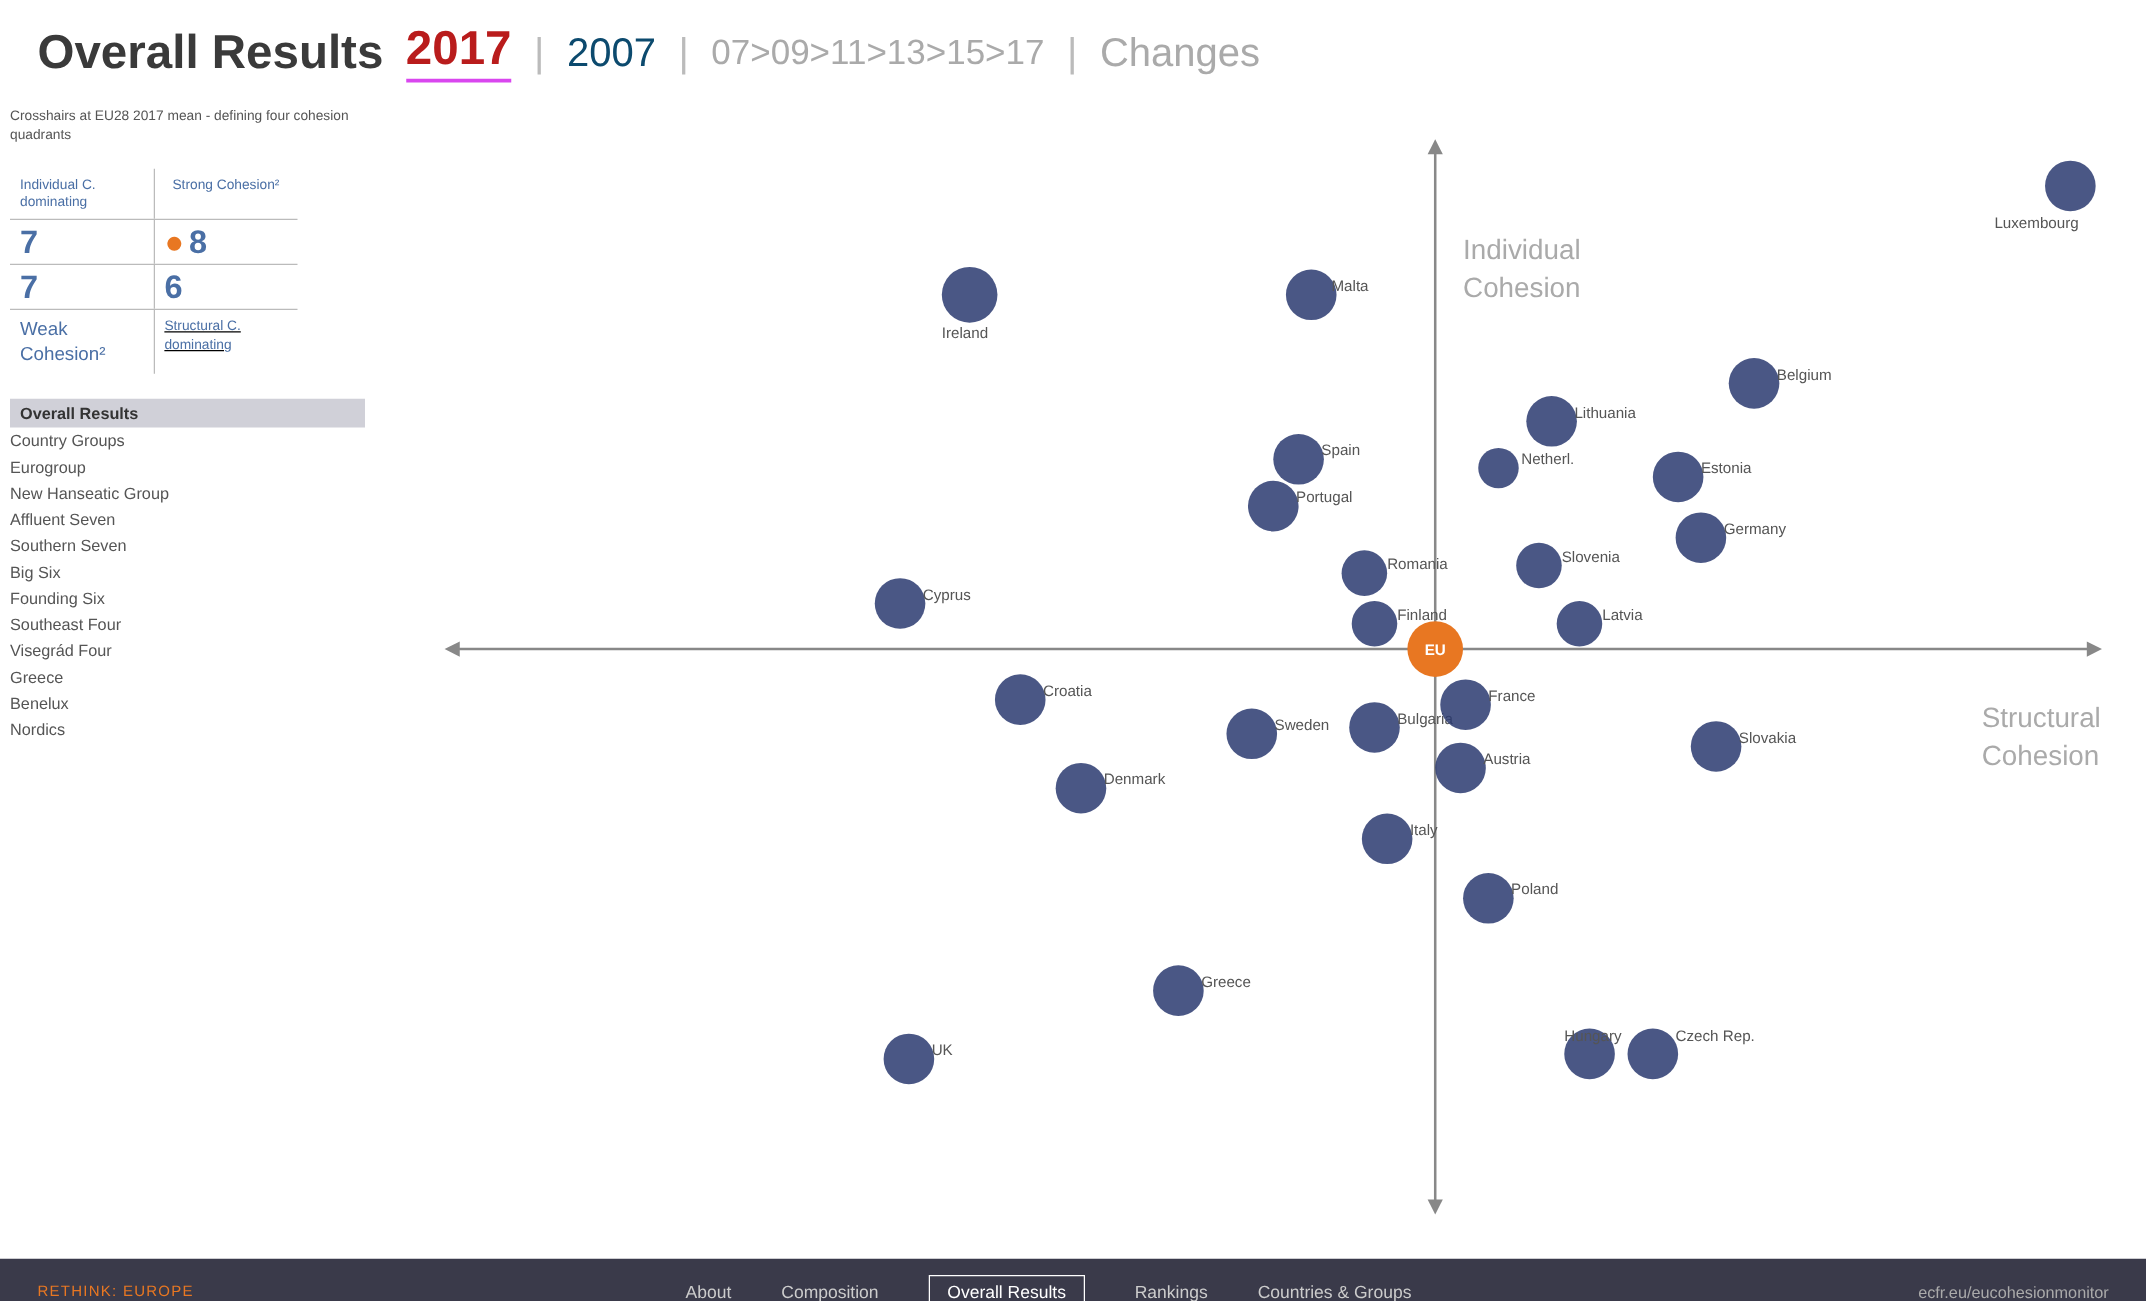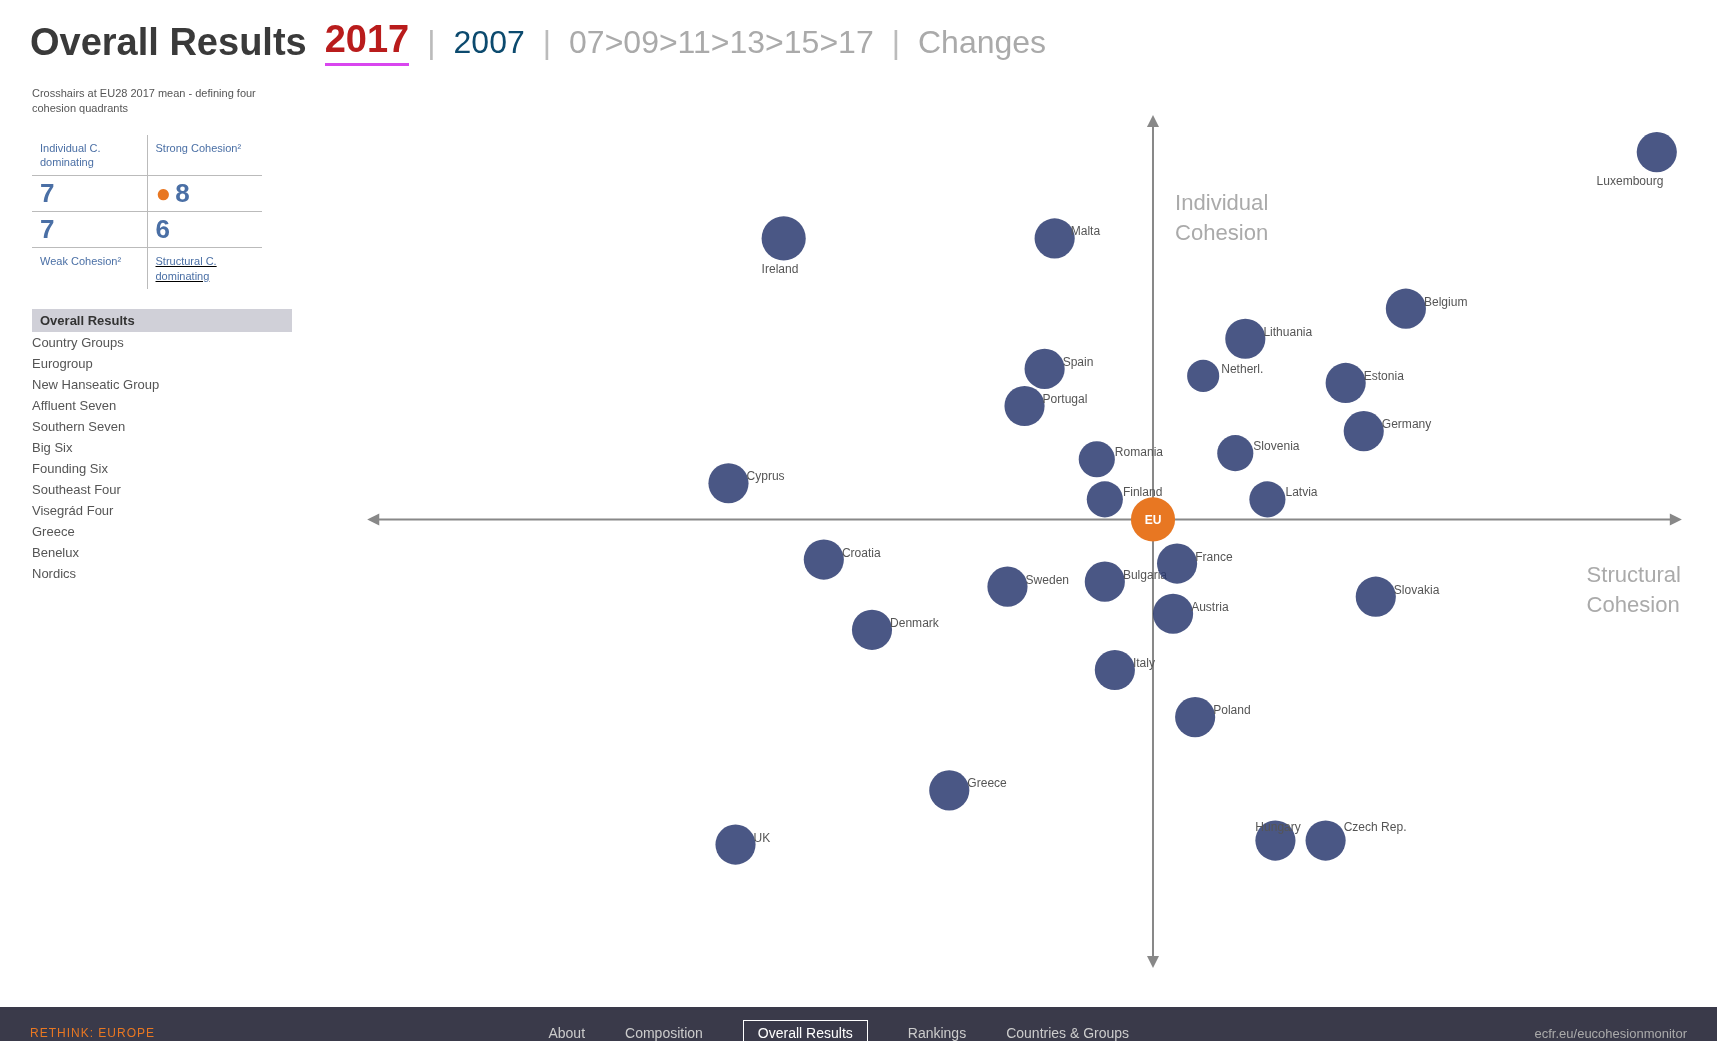--- a/index.html
+++ b/index.html
@@ -4,28 +4,28 @@
   <style>
     * { margin: 0; padding: 0; box-sizing: border-box; }
     body { font-family: 'Arial', sans-serif; background: #fff; width: 1717px; height: 1041px; overflow: hidden; position: relative; }
 
     
     .header { padding: 18px 30px 10px 30px; display: flex; align-items: center; gap: 18px; }
     .header-title { font-size: 38px; font-weight: 700; color: #3a3a3a; }
     .header-year-active { font-size: 38px; font-weight: 700; color: #b91c1c; border-bottom: 3px solid #d946ef; padding-bottom: 2px; }
     .header-sep { font-size: 32px; color: #bbb; font-weight: 300; }
     .header-year { font-size: 32px; color: #0c4a6e; font-weight: 400; cursor: pointer; }
-    .header-range { font-size: 32px; color: #aaa; font-weight: 400; }
+    .header-range { font-size: 28px; color: #aaa; font-weight: 400; }
     .header-changes { font-size: 32px; color: #aaa; font-weight: 400; }
 
     
     .main { display: flex; width: 100%; height: calc(1041px - 58px - 52px); }
 
     
-    .left-panel { width: 300px; min-width: 300px; padding: 10px 20px; margin-left: 12px; }
+    .left-panel { width: 300px; min-width: 300px; padding: 10px 8px; }
     .crosshair-note { font-size: 11px; color: #555; line-height: 1.4; margin-bottom: 18px; }
 
     
     .nav-list { list-style: none; margin-top: 6px; }
     .nav-list li { padding: 3px 0; font-size: 13px; color: #555; cursor: pointer; }
     .nav-list li.active { background: #d0d0d8; padding: 4px 8px; font-weight: 600; color: #333; }
 
     
     .chart-area { flex: 1; position: relative; }
 
@@ -61,21 +61,21 @@
 
   <div class="left-panel">
     <p class="crosshair-note">Crosshairs at EU28 2017 mean - defining four cohesion quadrants</p>
 
     <div style="display:flex; width:230px; margin-bottom:20px;">
       <div style="width:230px;">
         <div style="display:flex; border-bottom: 1px solid #bbb;">
           <div style="flex:1; padding:6px 8px; border-right:1px solid #bbb;">
             <div style="font-size:11px; color:#4a6fa5; line-height:1.3;">Individual C. dominating</div>
           </div>
-          <div style="flex:1; padding:6px 8px;">
+          <div style="flex:1; padding:6px 8px;text-align:center;">
             <div style="font-size:11px; color:#4a6fa5; line-height:1.3;">Strong Cohesion²</div>
           </div>
         </div>
         <div style="display:flex; border-bottom: 1px solid #bbb;">
           <div style="flex:1; padding:2px 8px; border-right:1px solid #bbb;">
             <span style="font-size:26px; font-weight:700; color:#4a6fa5;">7</span>
           </div>
           <div style="flex:1; padding:2px 8px; display:flex; align-items:center;">
             <span style="font-size:26px; font-weight:700; color:#e87722; margin-right:4px;">●</span>
             <span style="font-size:26px; font-weight:700; color:#4a6fa5;">8</span>
@@ -84,21 +84,21 @@
         <div style="display:flex; border-bottom: 1px solid #bbb;">
           <div style="flex:1; padding:2px 8px; border-right:1px solid #bbb;">
             <span style="font-size:26px; font-weight:700; color:#4a6fa5;">7</span>
           </div>
           <div style="flex:1; padding:2px 8px;">
             <span style="font-size:26px; font-weight:700; color:#4a6fa5;">6</span>
           </div>
         </div>
         <div style="display:flex;">
           <div style="flex:1; padding:6px 8px; border-right:1px solid #bbb;">
-            <div style="font-size:11px; color:#4a6fa5; line-height:1.3;">Weak Cohesion²</div>
+            <div style="font-size:15px; color:#4a6fa5; line-height:1.3;">Weak Cohesion²</div>
           </div>
           <div style="flex:1; padding:6px 8px;text-decoration:underline;">
             <div style="font-size:11px; color:#4a6fa5; line-height:1.3;">Structural C. dominating</div>
           </div>
         </div>
       </div>
     </div>
 
     <ul class="nav-list">
       <li class="active">Overall Results</li>

